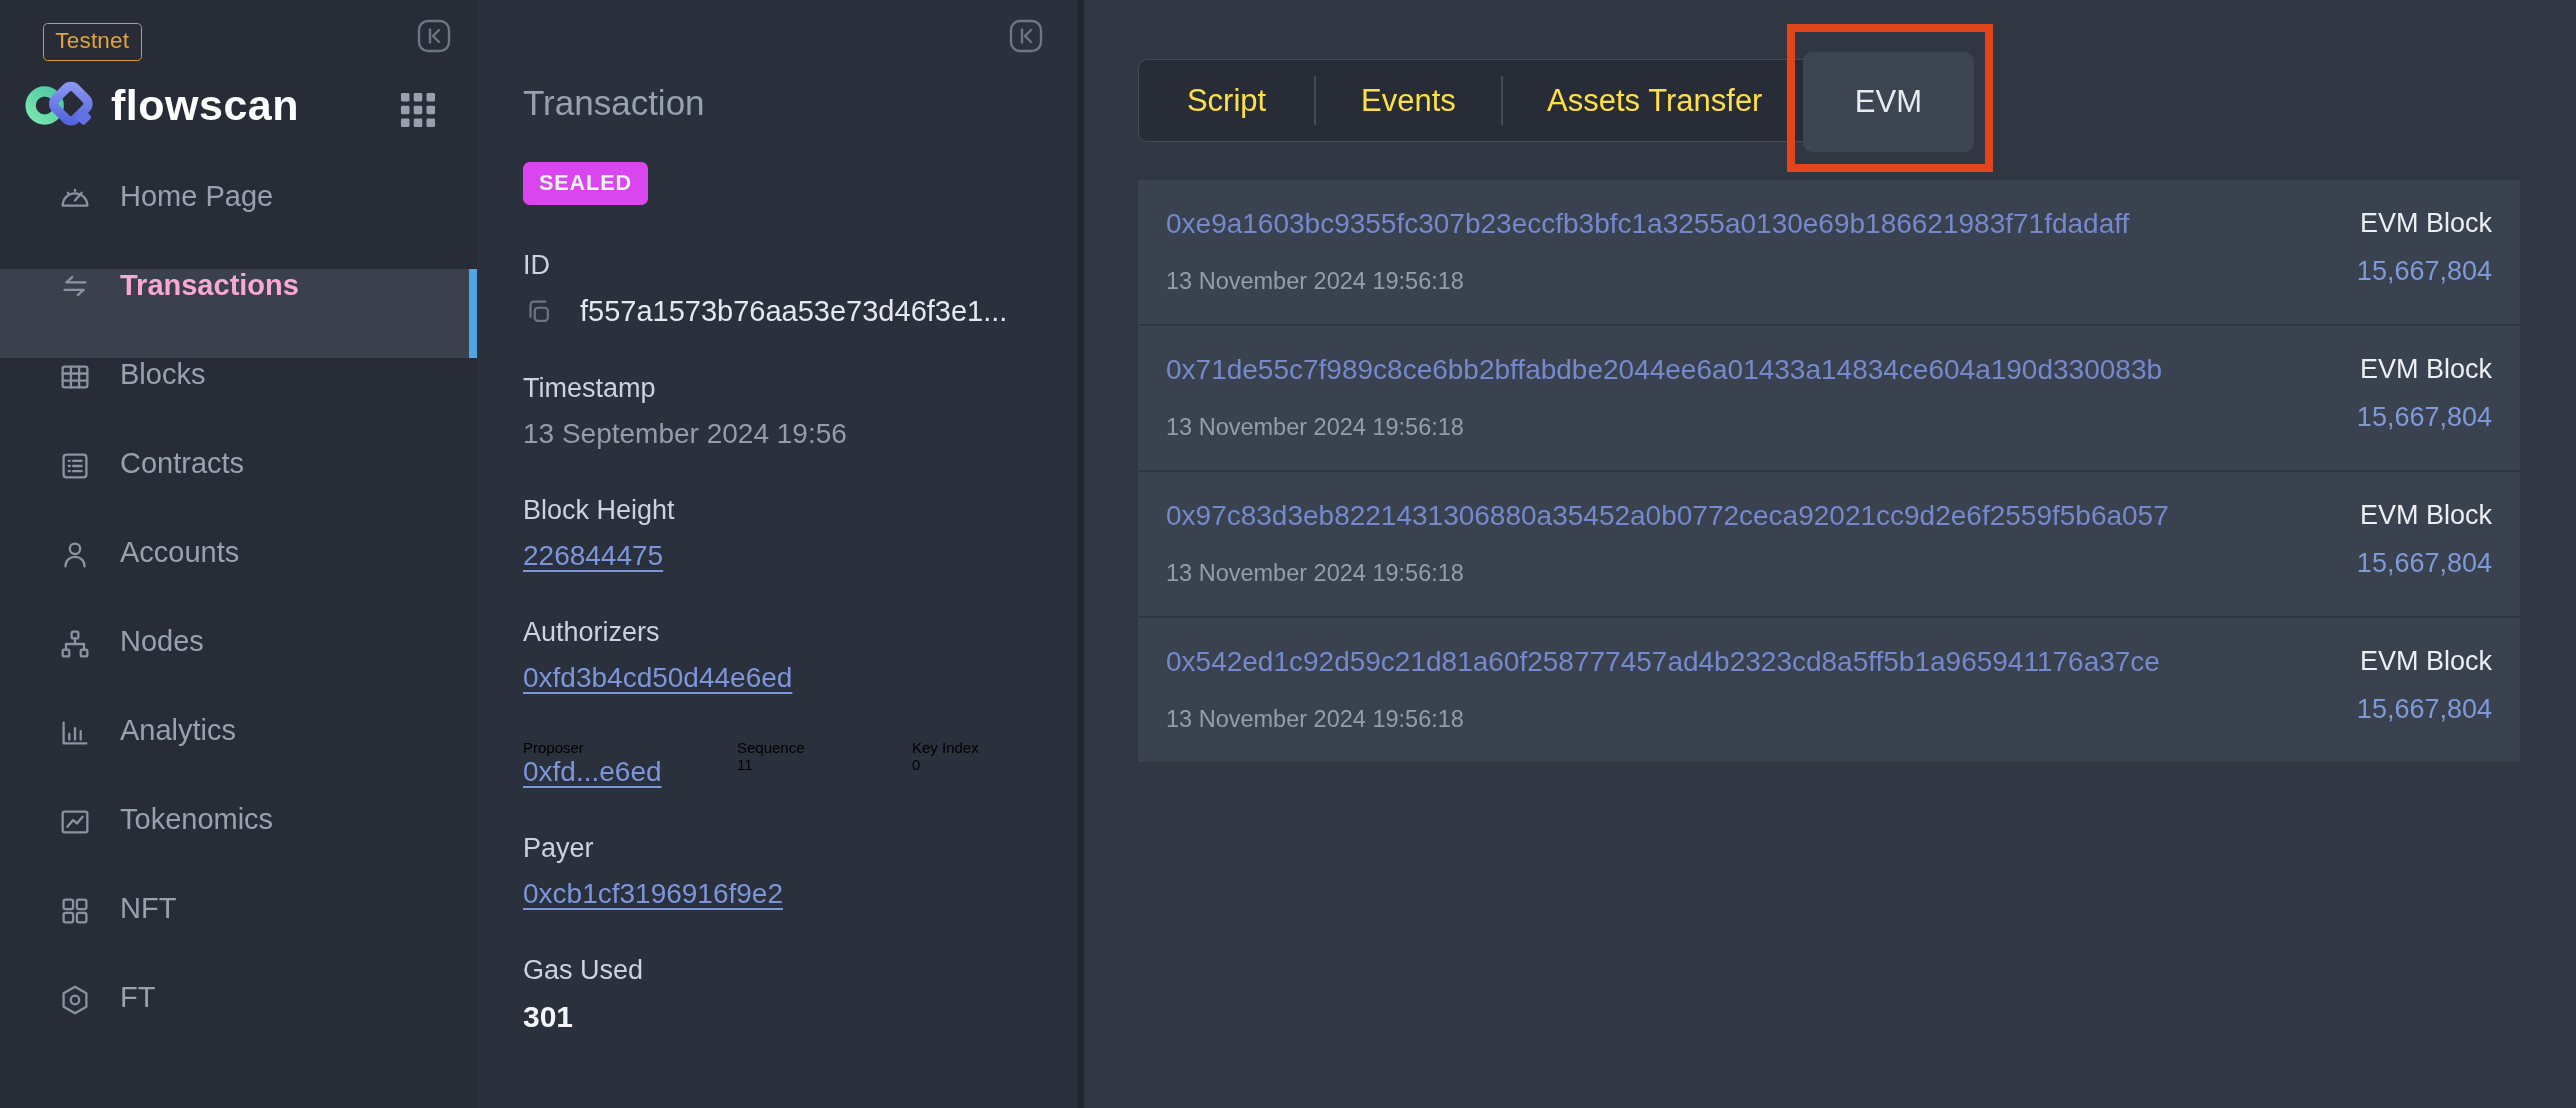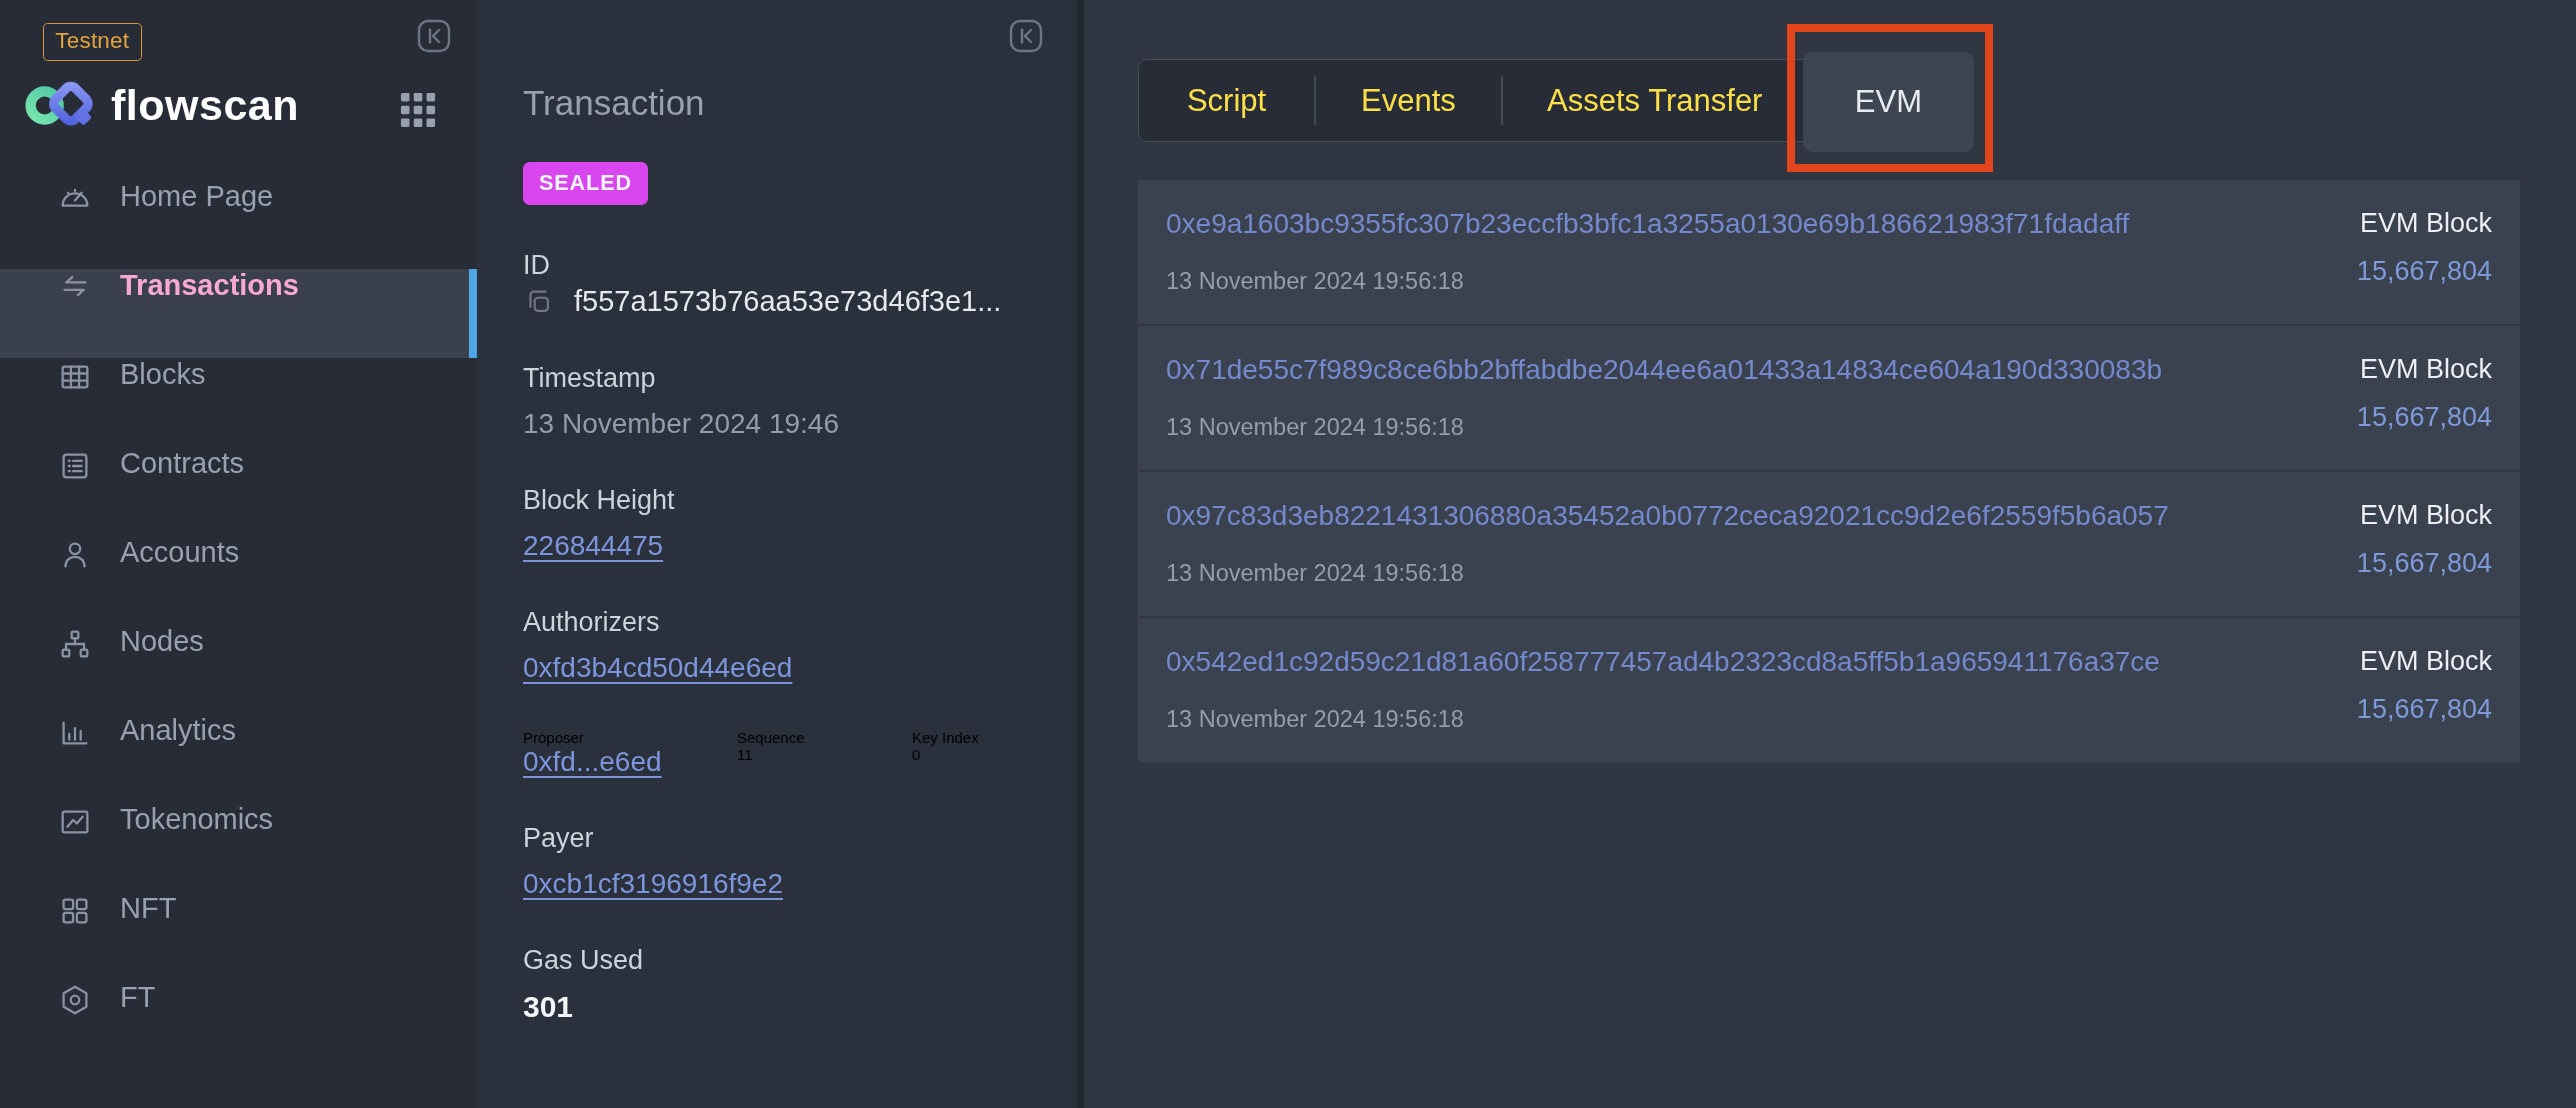--- a/index.html
+++ b/index.html
@@ -46,21 +46,21 @@
   .panel-title { margin-top:83px; color:#98A1B1; font-size:35px; font-weight:500; }
   .status-badge {
     display:inline-block; margin-top:39px;
     background:#d946ef; color:#E9F5ED;
     font-size:21.6px; font-weight:700; letter-spacing:0.9px;
     padding:8.4px 16px; border-radius:6.6px;
   }
   .field { margin-top:45px; }
   .field .flabel { color:#CDD3DD; font-size:27px; }
   .field .fvalue { margin-top:14px; font-size:28px; color:#949CAB; }
-  .id-row { display:flex; align-items:center; gap:21px; margin-top:4px; }
+  .id-row { display:flex; align-items:center; gap:27px; margin-top:14px; }
   .id-text { color:#E5E9EF; font-size:29px; }
   .copy-btn { cursor:pointer; }
   a.blue-link { color:#7D96DB; font-size:28px; text-decoration:underline; text-underline-offset:4.7px; text-decoration-thickness:1.9px; cursor:pointer; }
   .cols3 { display:flex; margin-top:45px; }
   .cols3 .col { display:flex; flex-direction:column; }
   .col.c-proposer { width:214px; }
   .col.c-sequence { width:175px; }
   .gas-value { margin-top:14px; color:#F2F4F7; font-size:30px; font-weight:700; }
 
   
@@ -259,21 +259,21 @@
           <rect x="12.5" y="12.5" width="14" height="14" rx="3.5"></rect>
           <path d="M8 22.5 V9.5 A3.5 3.5 0 0 1 11.5 6 H24"></path>
         </svg>
       </span>
       <span class="id-text">f557a1573b76aa53e73d46f3e1...</span>
     </div>
   </div>
 
   <div class="field">
     <div class="flabel">Timestamp</div>
-    <div class="fvalue">13 November 2024 19:46</div>
+    <div class="fvalue">13 September 2024 19:56</div>
   </div>
 
   <div class="field">
     <div class="flabel">Block Height</div>
     <div class="fvalue"><a class="blue-link">226844475</a></div>
   </div>
 
   <div class="field">
     <div class="flabel">Authorizers</div>
     <div class="fvalue"><a class="blue-link">0xfd3b4cd50d44e6ed</a></div>

